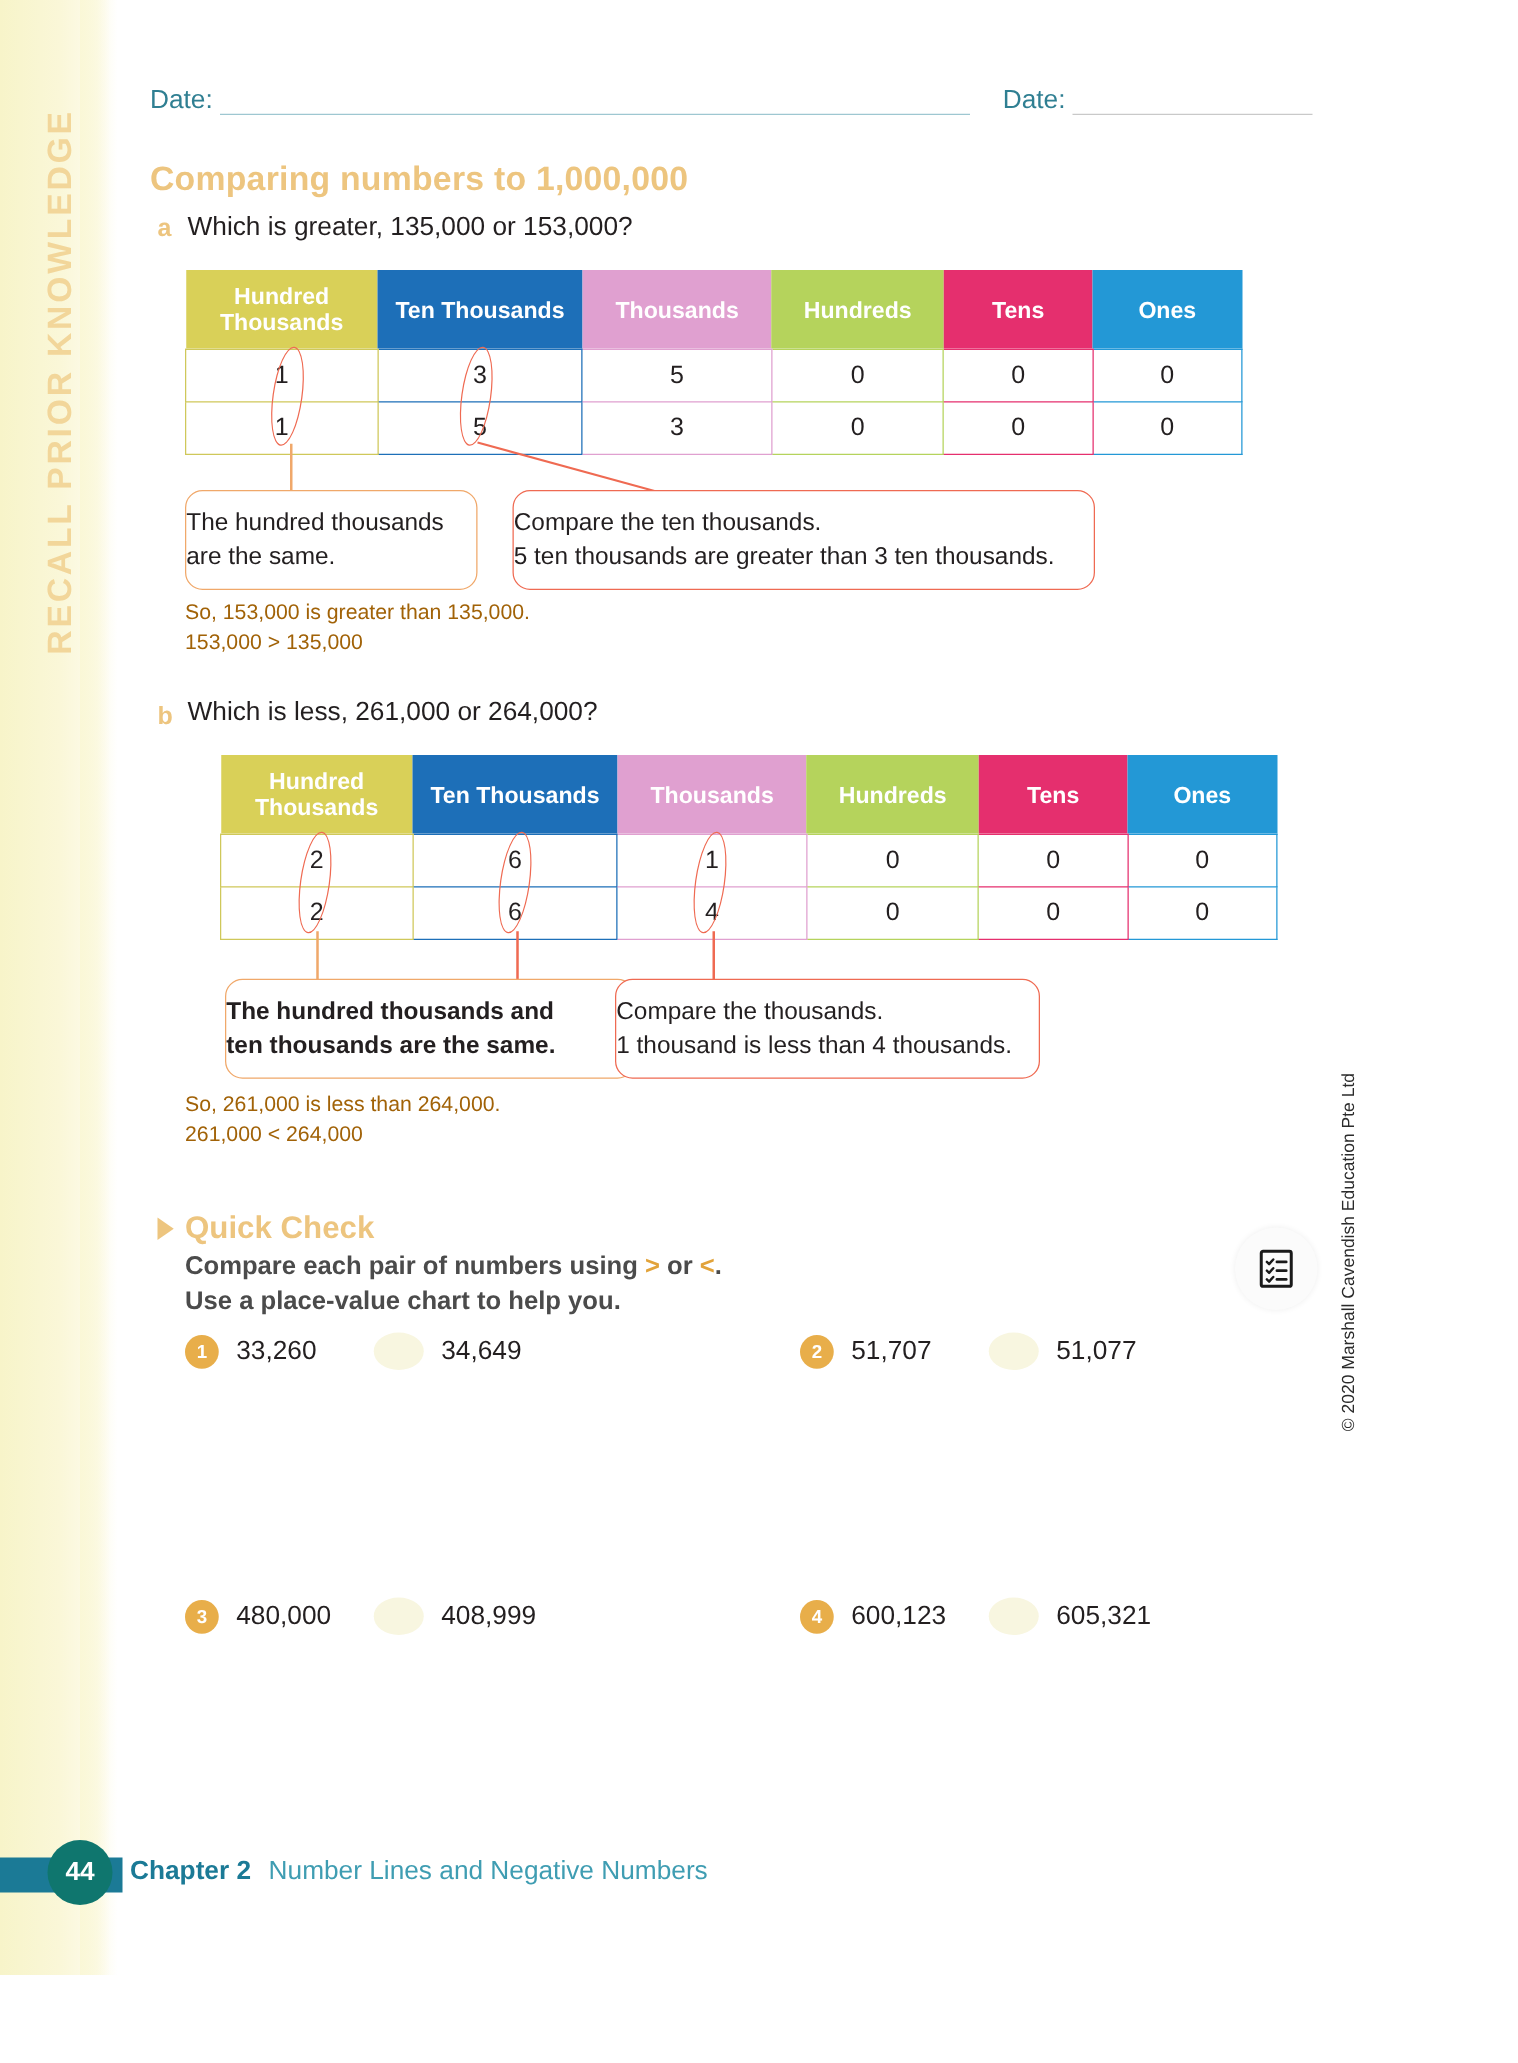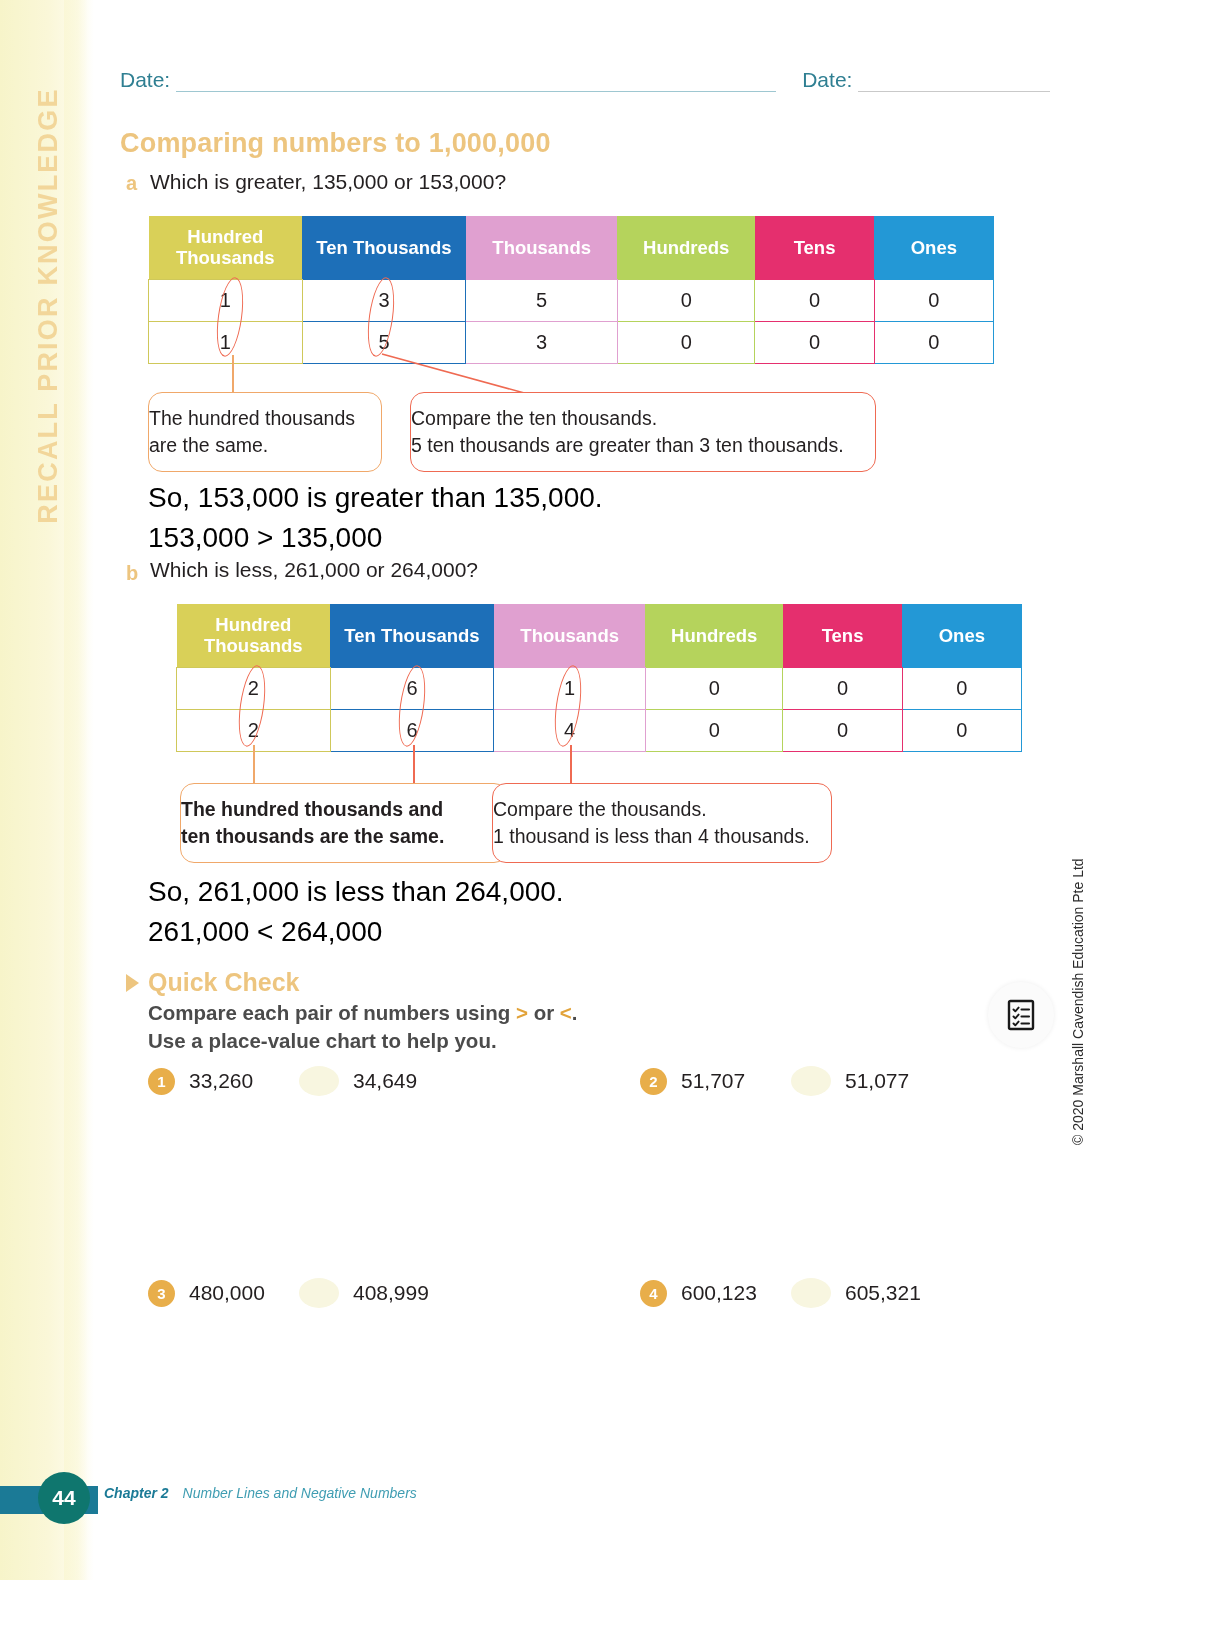--- a/index.html
+++ b/index.html
@@ -88,21 +88,21 @@
   
   .callout{
     position:absolute; border:1.7px solid #ef6a52; border-radius:14px;
     background:#fff; padding:12px 0; font-size:19.5px; line-height:1.38;
     color:#231f20;
   }
   .callout.soft{ border-color:#f0a86a; }
   .leader{ position:absolute; background:#ef6a52; width:1.6px; }
   .leader.soft{ background:#f0a86a; }
 
-  .stmt{ position:absolute; font-size:28px; line-height:1.42; color:#000000; }
+  .stmt{ position:absolute; font-size:17px; line-height:1.42; color:#a16207; }
 
   
   .qc-head{
     position:absolute; left:148px; top:968px;
     font-size:25px; font-weight:bold; color:#edc57f;
     display:flex; align-items:center;
   }
   .qc-tri{
     width:0;height:0;border-left:13px solid #edc57f;
     border-top:9px solid transparent;border-bottom:9px solid transparent;
@@ -148,21 +148,21 @@
     background:#1b7a96;
   }
   .foot-circle{
     position:absolute; left:38px; top:1472px; width:52px; height:52px;
     border-radius:50%; background:#0f766e; color:#fff;
     display:flex;align-items:center;justify-content:center;
     font-size:21px; font-weight:bold;
   }
   .foot-text{
     position:absolute; left:104px; top:1485px;
-    font-size:14px; color:#3f9db2; display:flex; align-items:baseline;font-style:italic;
+    font-size:21px; color:#3f9db2; display:flex; align-items:baseline;
   }
   .foot-ch{ font-weight:bold; color:#1b7a96; margin-right:14px; }
 </style>
 </head>
 <body>
 
 <div class="side-strip">
   <div class="side-label">RECALL PRIOR KNOWLEDGE</div>
 </div>
 

